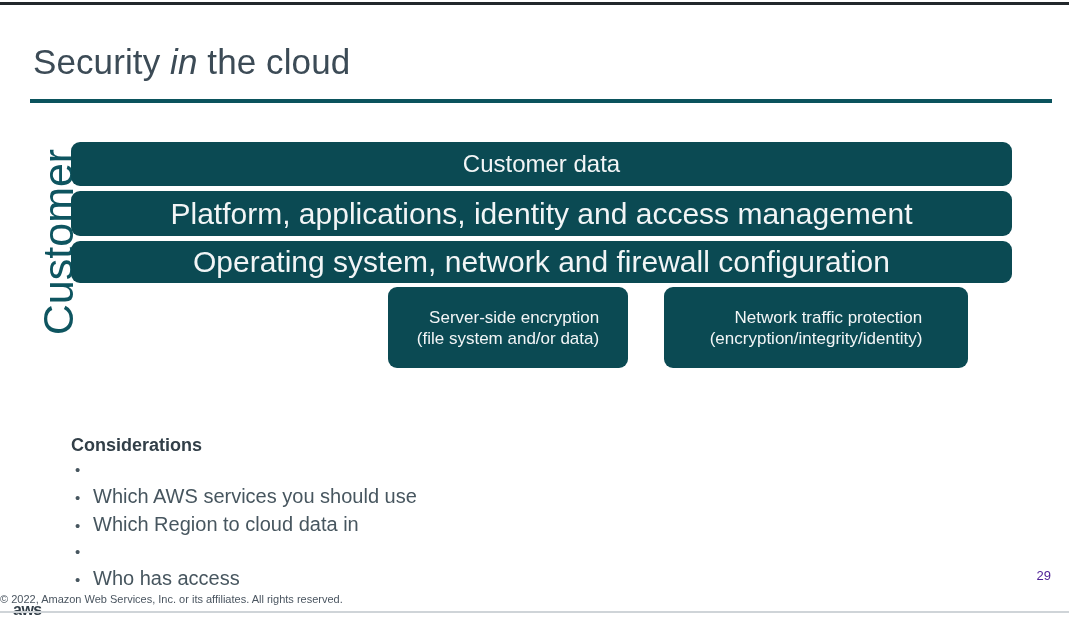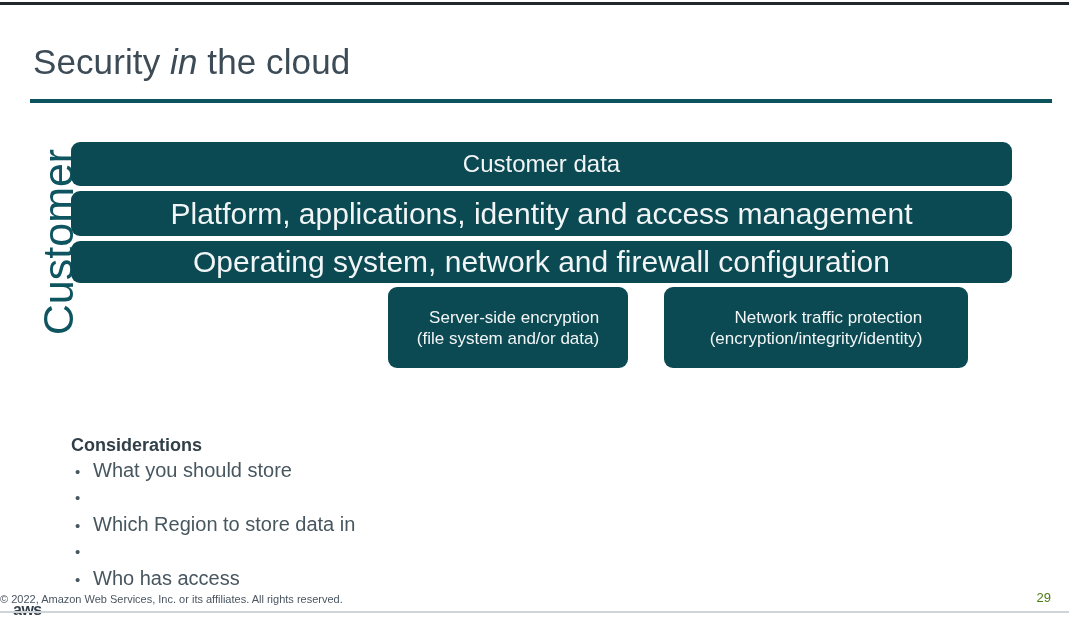--- a/index.html
+++ b/index.html
@@ -145,23 +145,23 @@
   #copyright {
     position: absolute;
     left: 0; top: 593px;
     width: 1029px;
     font-size: 11px;
     color: #4a5560;
   }
   #page-number {
     position: absolute;
     right: 18px;
-    top: 590px;
+    top: 568px;
     font-size: 13px;
-    color: #4d7c0f;
+    color: #4c1d95;
   }
 </style>
 </head>
 <body>
 
 <div id="slide">
 
   <div id="top-rule"></div>
 
   <div id="title"><span>Security </span><span class="em">in</span><span> the cloud</span></div>
@@ -186,28 +186,28 @@
   <div class="tealbox cell" id="cell-2">
     <span class="lines">Network traffic protection
 (encryption/integrity/identity)</span>
   </div>
 
   <div id="considerations">
     <div id="considerations-heading">Considerations</div>
 
     <div class="bullet-row">
       <span class="bullet-dot">•</span>
-      <span>What you should store</span>
-    </div>
-    <div class="bullet-row">
-      <span class="bullet-dot">•</span>
-    </div>
-    <div class="bullet-row">
-      <span class="bullet-dot">•</span>
-      <span>Which Region to store data in</span>
+    </div>
+    <div class="bullet-row">
+      <span class="bullet-dot">•</span>
+      <span>Which AWS services you should use</span>
+    </div>
+    <div class="bullet-row">
+      <span class="bullet-dot">•</span>
+      <span>Which Region to cloud data in</span>
     </div>
     <div class="bullet-row">
       <span class="bullet-dot">•</span>
     </div>
     <div class="bullet-row">
       <span class="bullet-dot">•</span>
       <span>Who has access</span>
     </div>
   </div>
 

